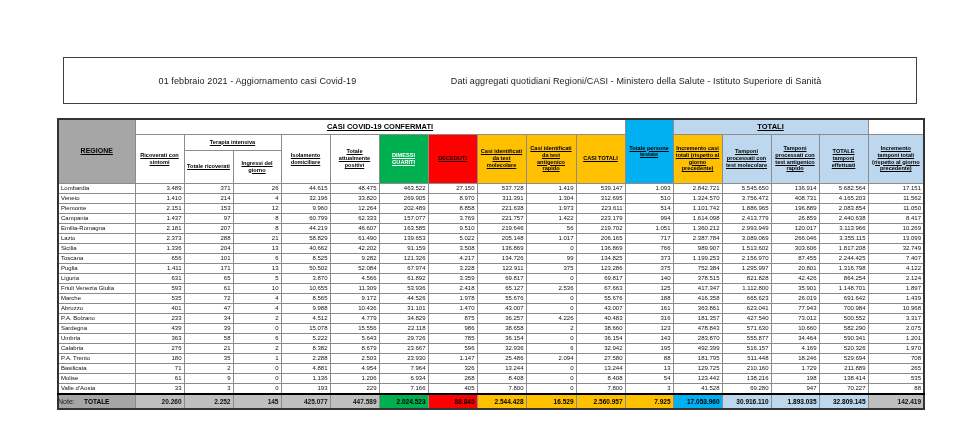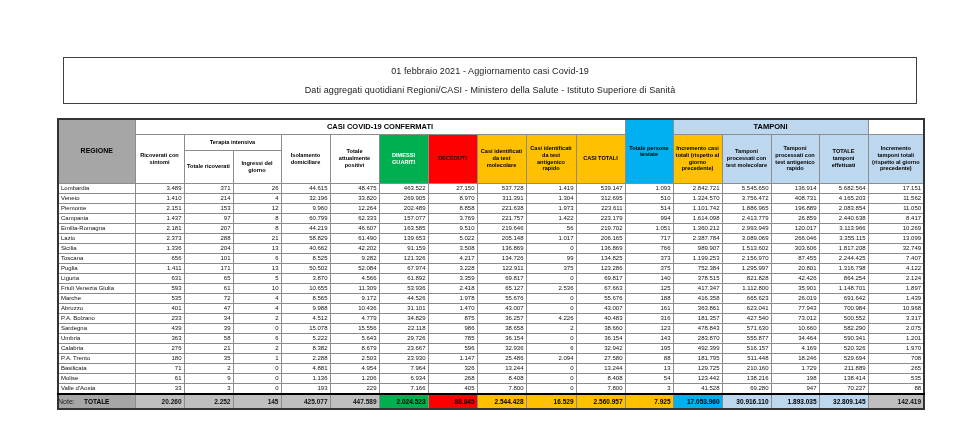--- a/index.html
+++ b/index.html
@@ -1,26 +1,26 @@
 <!DOCTYPE html>
 <html><head>
 <meta charset="utf-8">
 <style>
   html,body{margin:0;padding:0;}
   body{width:980px;height:444px;background:#ffffff;font-family:"Liberation Sans",sans-serif;position:relative;overflow:hidden;}
 
   .title-box{position:absolute;left:63px;top:57px;width:852px;height:45px;border:1px solid #404040;
-    display:flex;flex-direction:column;justify-content:space-evenly;align-items:center;background:#fff;}
+    display:flex;flex-direction:row;justify-content:space-evenly;align-items:center;background:#fff;}
   .title-box div{font-size:9px;color:#1a1a1a;letter-spacing:.1px;}
 
   table.covid{position:absolute;left:57px;top:118px;width:866px;border-collapse:collapse;table-layout:fixed;
     border:2px solid #333;}
   th,td{border:1px solid #8c8c8c;padding:0 2px;overflow:hidden;box-sizing:border-box;}
 
-  thead th{font-size:5.6px;font-weight:bold;color:#000;text-align:center;vertical-align:middle;line-height:1.2;background:#fff;}
+  thead th{font-size:5.6px;font-weight:bold;color:#000;text-align:center;vertical-align:middle;line-height:1.2;background:#fff;text-decoration:underline;}
   tr.h1{height:15px;} tr.h2{height:16px;} tr.h3{height:33px;}
   th.regione{background:#a6a6a6;font-size:7px;}
   th.band{font-size:7.5px;}
   .green{background:#00b050;color:#ffffff;}
   .red{background:#ff0000;color:#1a0000;}
   .orange{background:#ffc000;color:#000;}
   .cyan{background:#00b0f0;color:#000;}
   .ltblue{background:#bdd7ee;color:#000;}
 
   tbody td{font-size:6px;height:9px;line-height:9px;text-align:right;white-space:nowrap;color:#111;background:#fff;}
@@ -63,21 +63,21 @@
     <col style="width:49px">
       <col style="width:48px">
       <col style="width:49px">
       <col style="width:56px">
   </colgroup>
   <thead>
     <tr class="h1">
       <th rowspan="3" class="regione">REGIONE</th>
       <th colspan="10" class="band">CASI COVID-19 CONFERMATI</th>
       <th rowspan="3" class="cyan">Totale persone testate</th>
-      <th colspan="4" class="band ltblue">TAMPONI</th>
+      <th colspan="4" class="band ltblue">TOTALI</th>
     </tr>
     <tr class="h2">
       <th rowspan="2">Ricoverati con sintomi</th>
       <th colspan="2">Terapia intensiva</th>
       <th rowspan="2">Isolamento domiciliare</th>
       <th rowspan="2">Totale attualmente positivi</th>
       <th rowspan="2" class="green">DIMESSI GUARITI</th>
       <th rowspan="2" class="red">DECEDUTI</th>
       <th rowspan="2" class="orange">Casi identificati da test molecolare</th>
       <th rowspan="2" class="orange">Casi identificati da test antigenico rapido</th>

